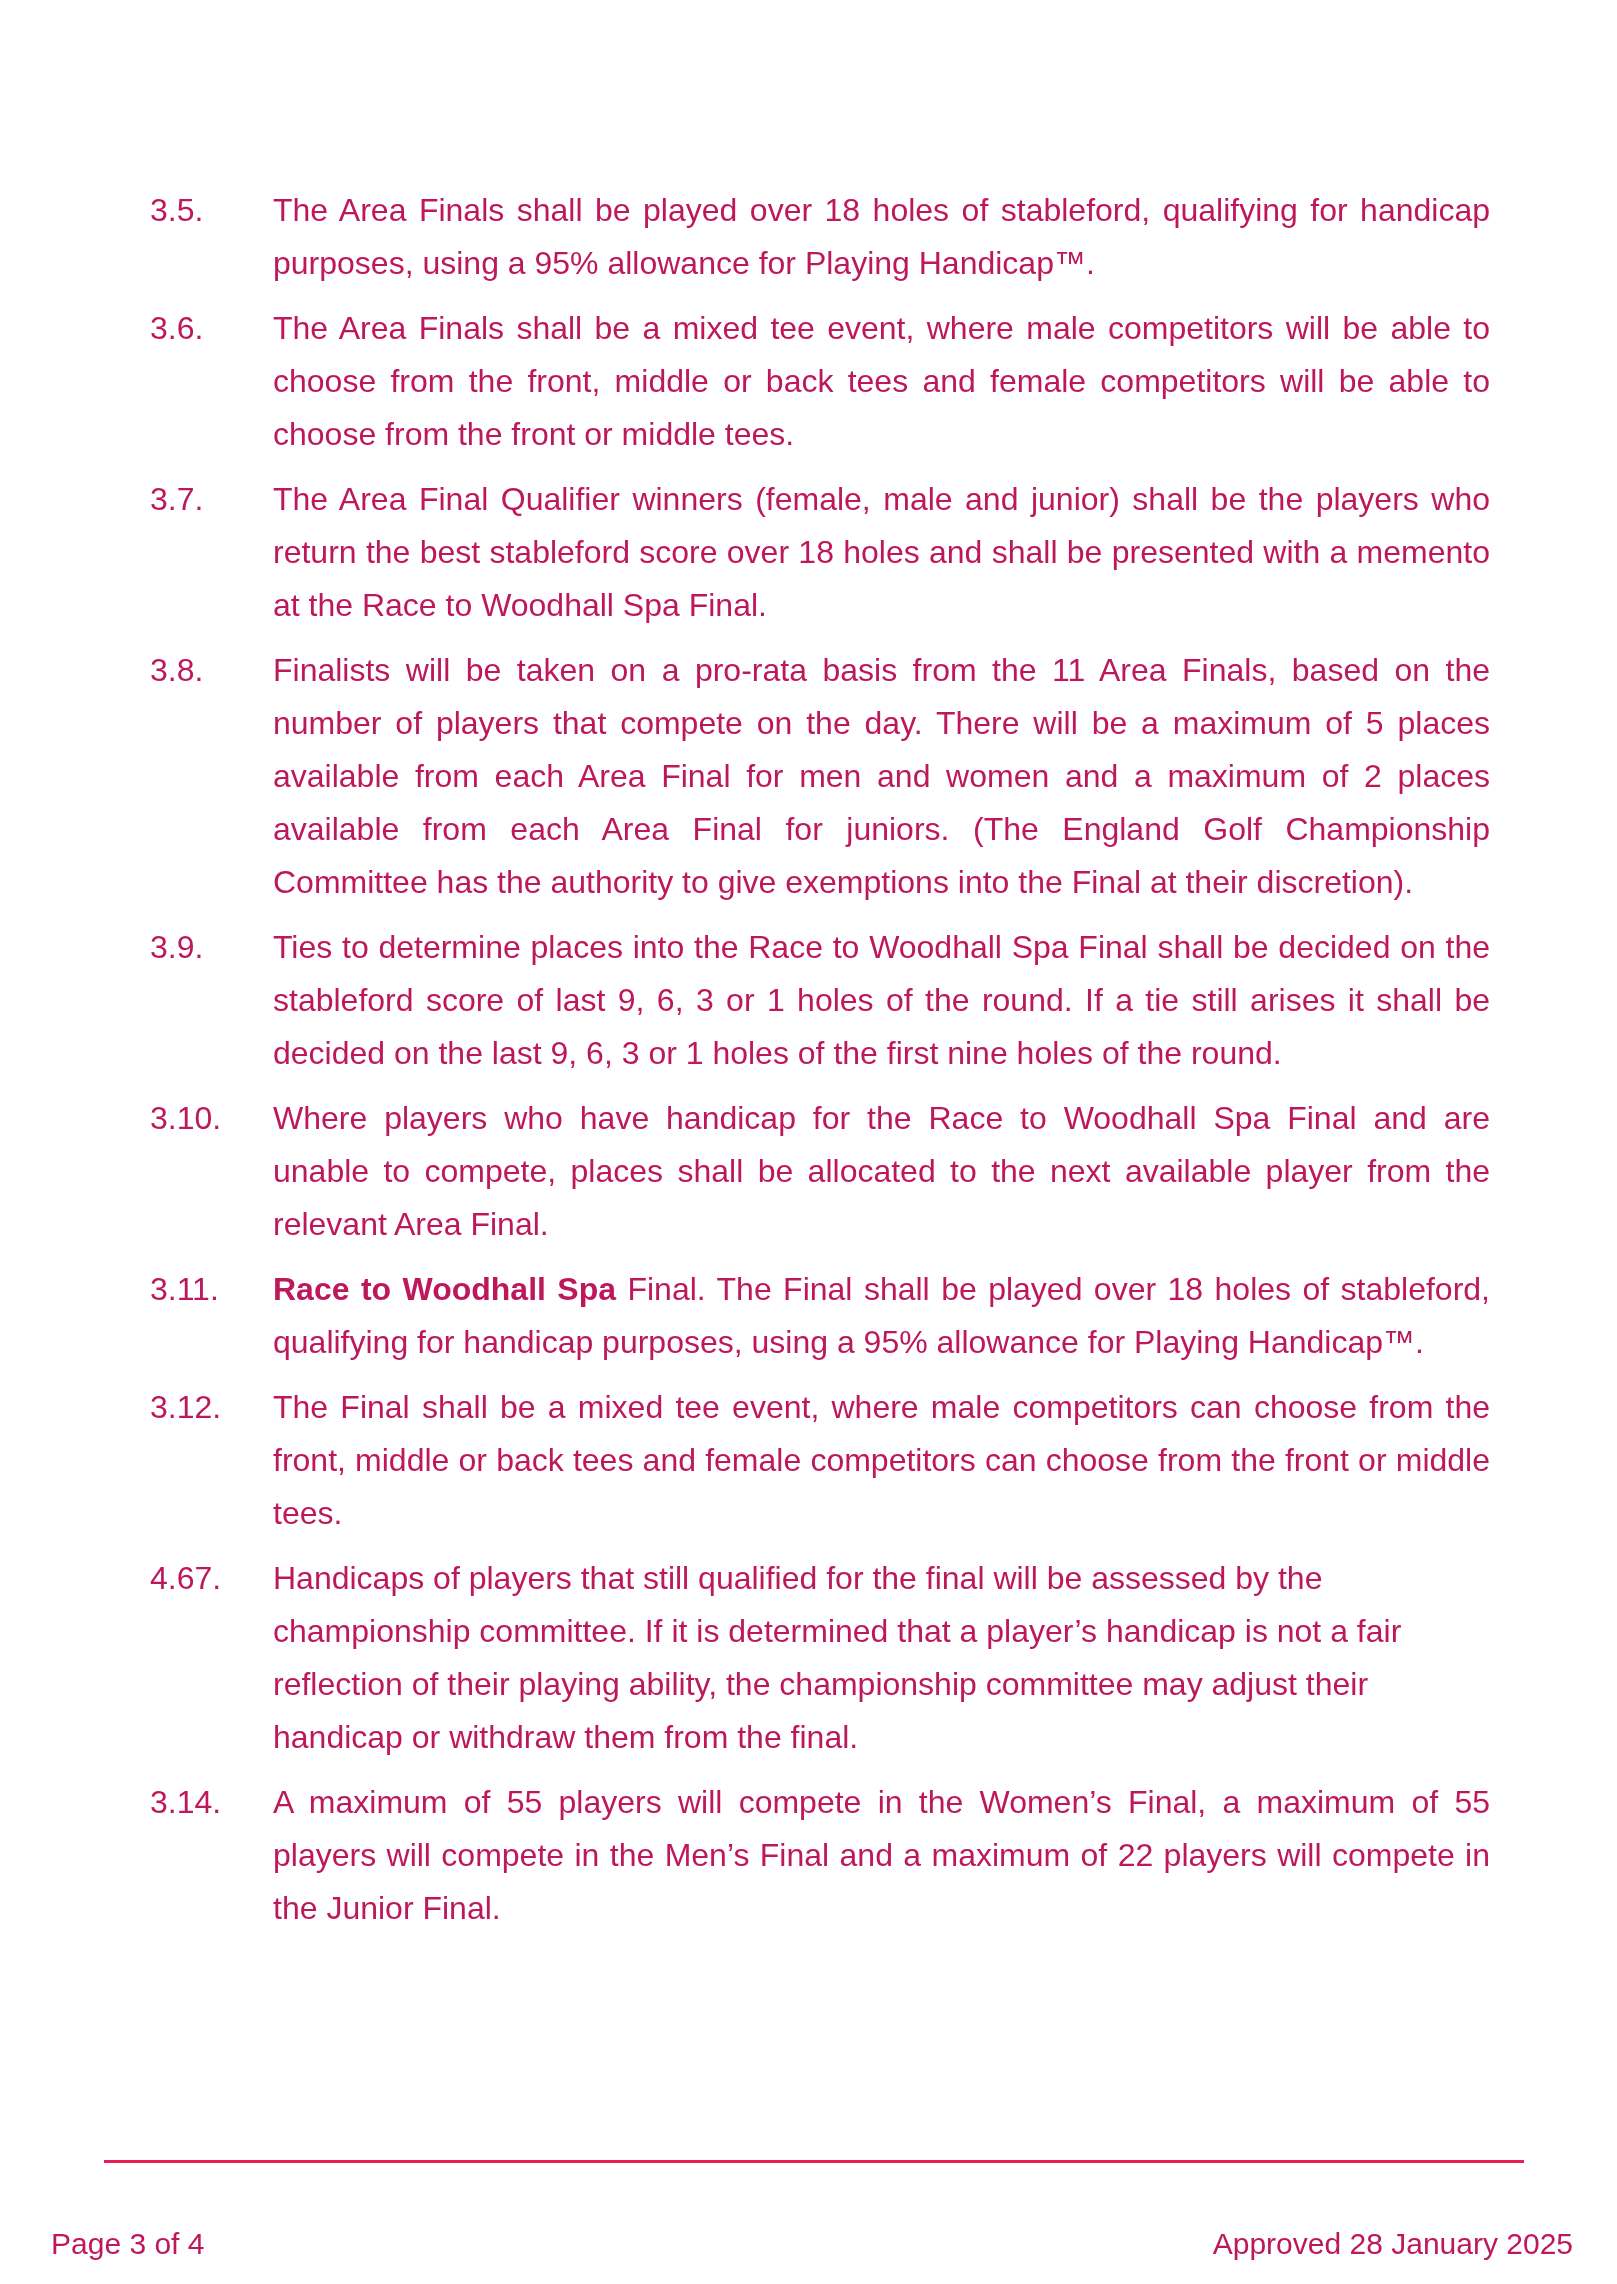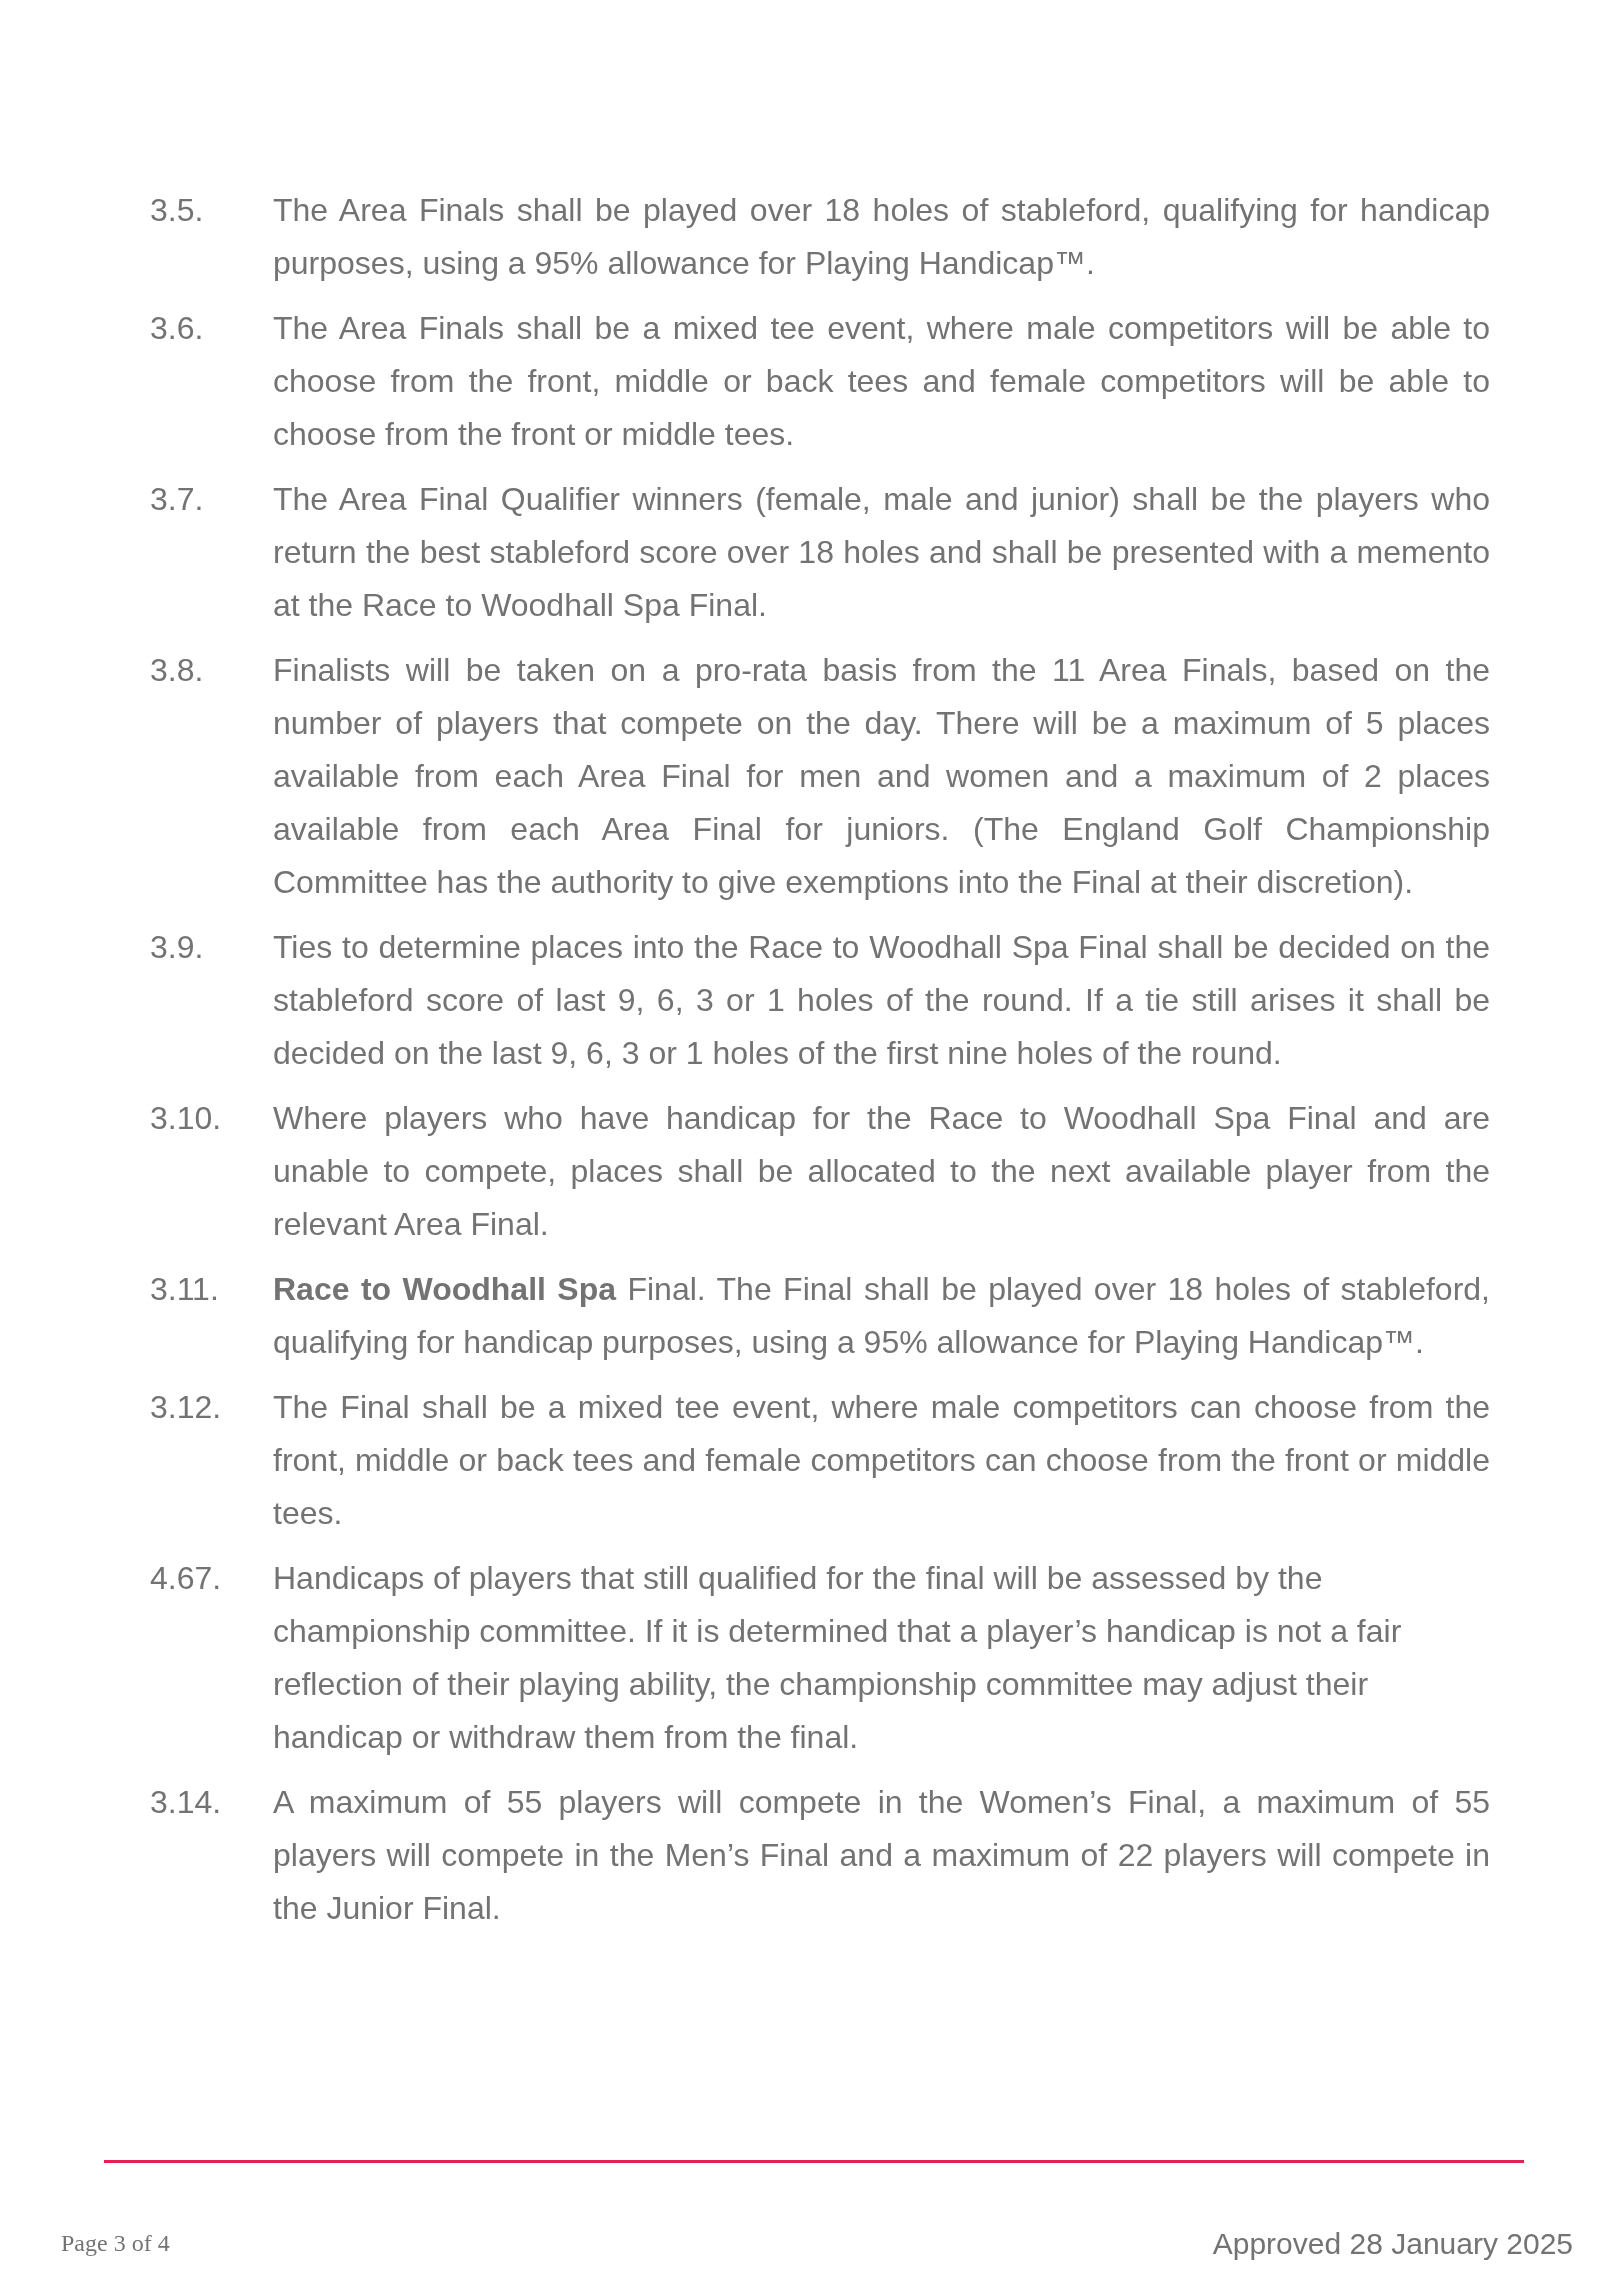--- a/index.html
+++ b/index.html
@@ -42,39 +42,38 @@
   }
   .footer-rule {
     position: absolute;
     left: 104px;
     top: 2160px;
     width: 1420px;
     height: 3.2px;
   }
   .footer-left {
     position: absolute;
-    left: 61px;
+    left: 51px;
     top: 2225px;
-    font-size: 24px;
+    font-size: 30px;
     line-height: 37px;
-    font-family: Liberation Serif, serif;
   }
   .footer-right {
     position: absolute;
     right: 44px;
     top: 2225px;
     font-size: 30px;
     line-height: 37px;
     text-align: left;
   }
 </style>
 </head>
 <body>
 
-<main class="page" style="background: rgb(255, 255, 255); color: #737373;">
+<main class="page" style="background: rgb(255, 255, 255); color: #be185d;">
 
   <section class="clauses">
       <div class="item">
         <span class="num">3.5.</span>
         <p class="txt">The Area Finals shall be played over 18 holes of stableford, qualifying for handicap purposes, using a 95% allowance for Playing Handicap™.</p>
       </div>
       <div class="item">
         <span class="num">3.6.</span>
         <p class="txt">The Area Finals shall be a mixed tee event, where male competitors will be able to choose from the front, middle or back tees and female competitors will be able to choose from the front or middle tees.</p>
       </div>

